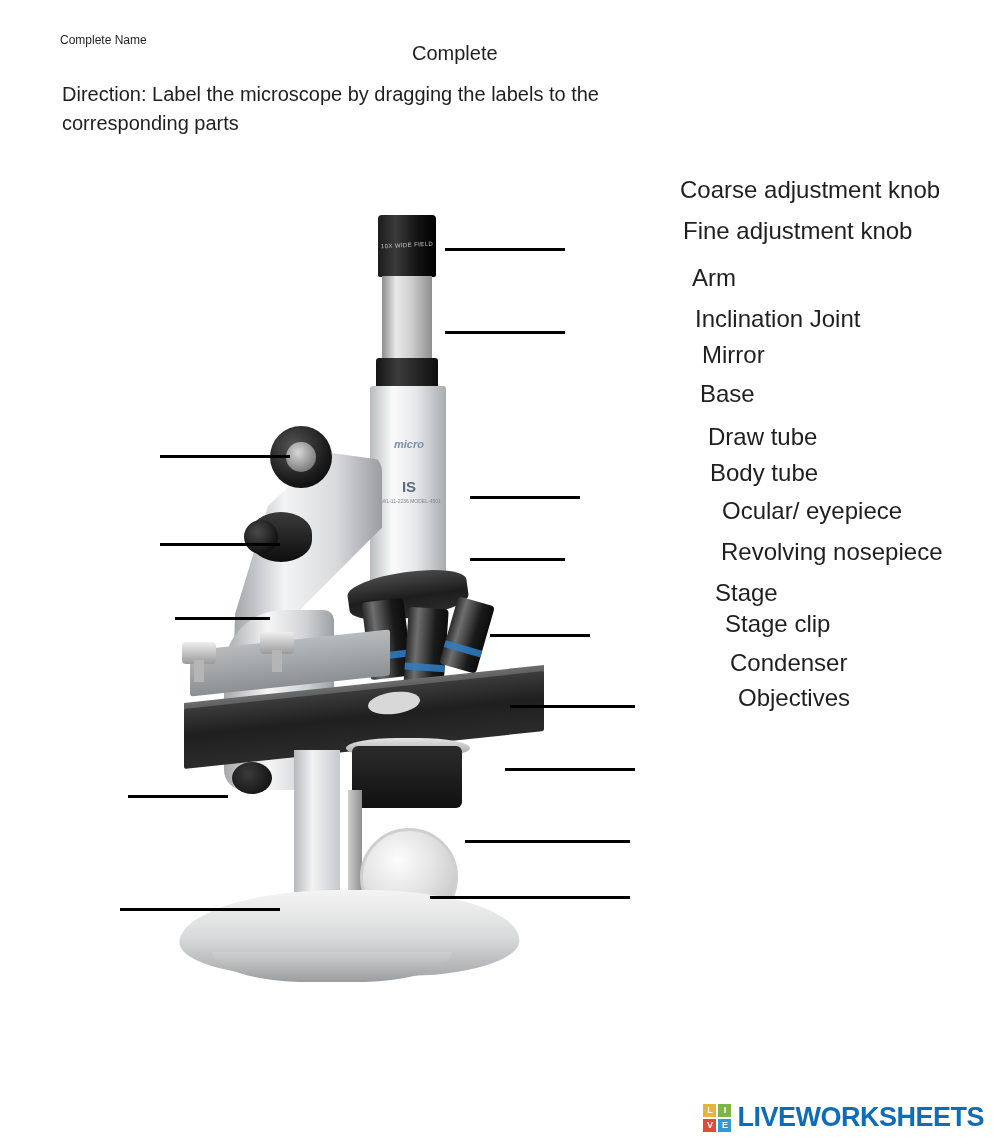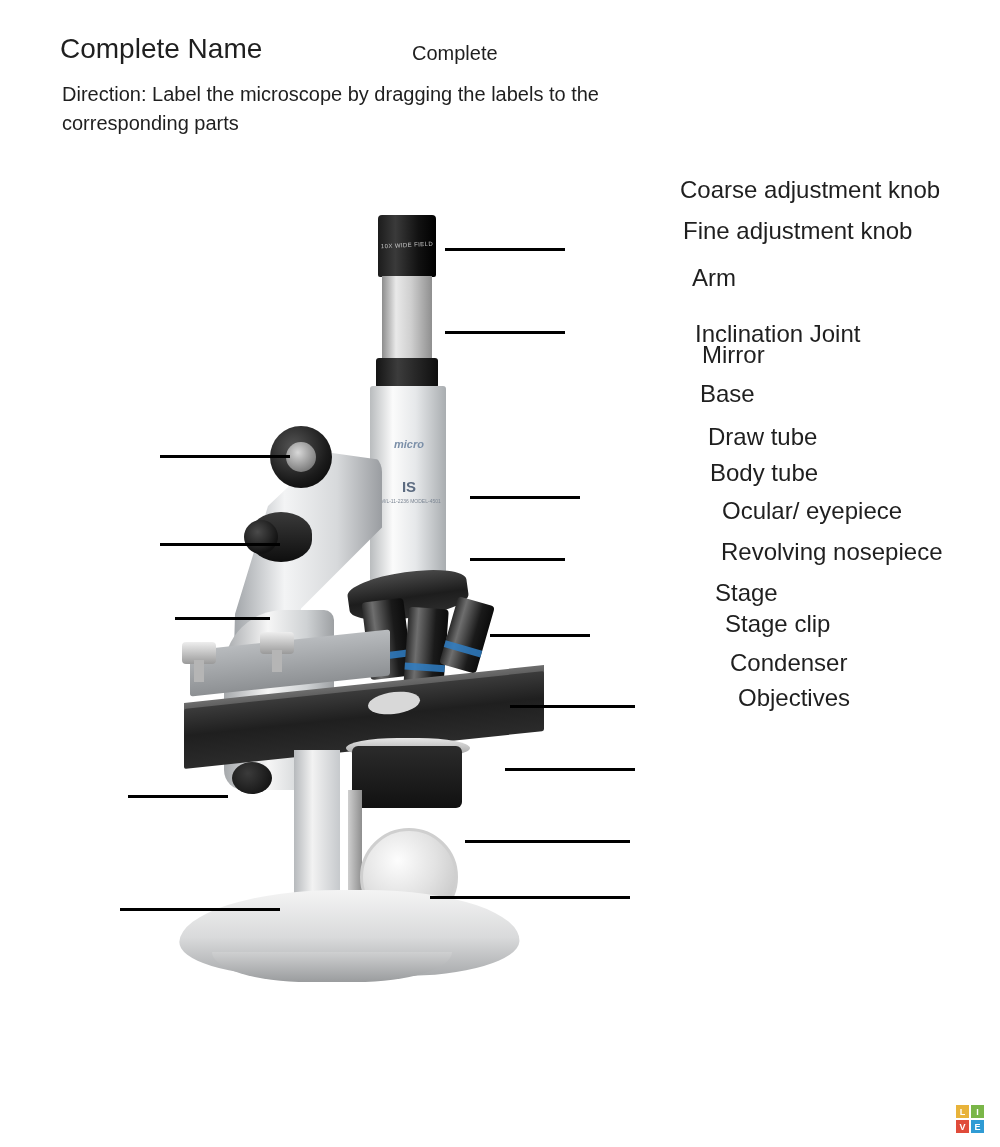--- a/index.html
+++ b/index.html
@@ -17,21 +17,21 @@
   }
   .sheet {
     position: relative;
     width: 1000px;
     height: 1147px;
   }
   .hdr-name {
     position: absolute;
     left: 60px;
     top: 33px;
-    font-size: 28px;
+    font-size: 12px;
     color: #1f1f1f;
   }
   .hdr-section {
     position: absolute;
     left: 412px;
     top: 42px;
     font-size: 20px;
     color: #1f1f1f;
   }
   .direction {
@@ -353,21 +353,21 @@
         <div class="leader" style="left: 345px; top: 650px; width: 165px;"></div>
         <div class="leader" style="left: 310px; top: 706px; width: 200px;"></div>
         <div class="leader" style="left: 0px; top: 718px; width: 160px;"></div>
       </div>
   </div>
 
   <div class="labels">
       <div class="label-item" style="top: 0px; left: 8px;">Coarse adjustment knob</div>
       <div class="label-item" style="top: 41px; left: 11px;">Fine adjustment knob</div>
       <div class="label-item" style="top: 88px; left: 20px;">Arm</div>
-      <div class="label-item" style="top: 129px; left: 23px; margin-top: 15px;">Inclination Joint</div>
+      <div class="label-item" style="top: 129px; left: 23px;">Inclination Joint</div>
       <div class="label-item" style="top: 165px; left: 30px;">Mirror</div>
       <div class="label-item" style="top: 204px; left: 28px;">Base</div>
       <div class="label-item" style="top: 247px; left: 36px;">Draw tube</div>
       <div class="label-item" style="top: 283px; left: 38px;">Body tube</div>
       <div class="label-item" style="top: 321px; left: 50px;">Ocular/ eyepiece</div>
       <div class="label-item" style="top: 362px; left: 49px;">Revolving nosepiece</div>
       <div class="label-item" style="top: 403px; left: 43px;">Stage</div>
       <div class="label-item" style="top: 434px; left: 53px;">Stage clip</div>
       <div class="label-item" style="top: 473px; left: 58px;">Condenser</div>
       <div class="label-item" style="top: 508px; left: 66px;">Objectives</div>
@@ -378,15 +378,16 @@
     <div class="lw-mark">
       <div class="lw-row">
         <div class="lw-sq" style="background: rgb(232, 179, 58);">L</div>
         <div class="lw-sq" style="background: rgb(122, 182, 72);">I</div>
       </div>
       <div class="lw-row">
         <div class="lw-sq" style="background: rgb(224, 75, 58);">V</div>
         <div class="lw-sq" style="background: rgb(47, 155, 212);">E</div>
       </div>
     </div>
+    <div class="lw-text" style="color: rgb(15, 108, 181);">LIVEWORKSHEETS</div>
   </div>
 
 </div>
 
 </body></html>

